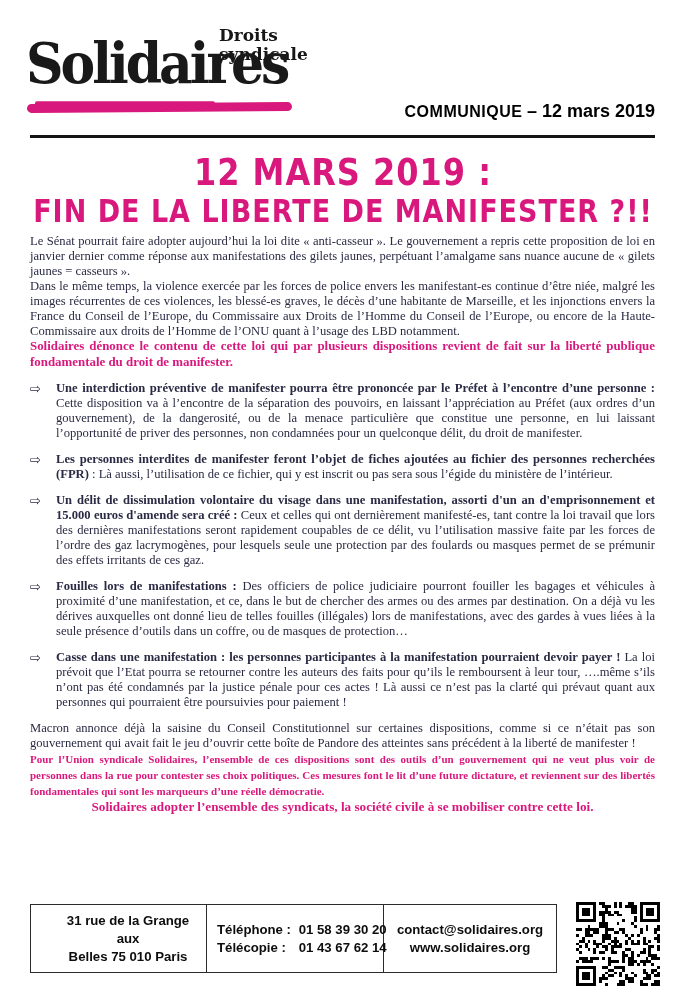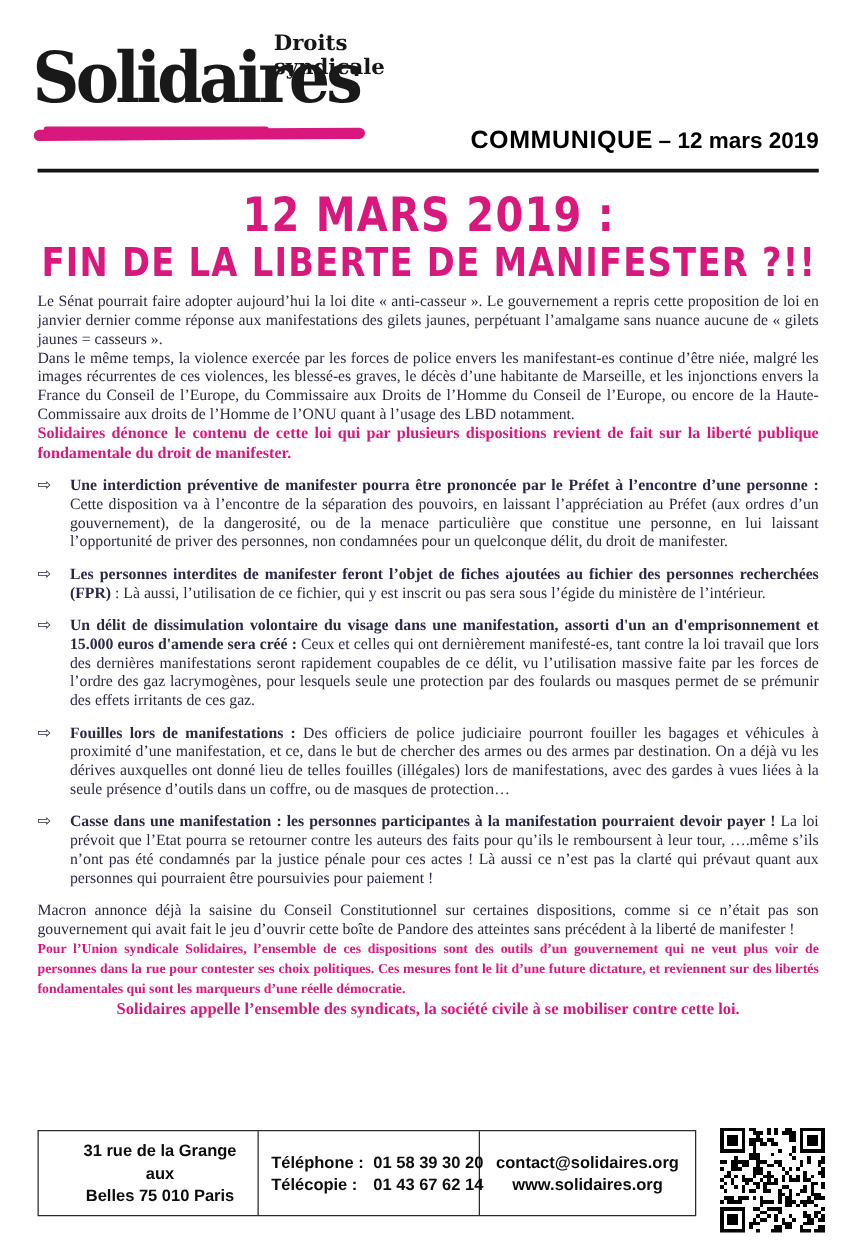--- a/index.html
+++ b/index.html
@@ -38,21 +38,21 @@
   }
   .logo-stroke:after{
     content:"";position:absolute;left:8px;top:-2px;width:180px;height:4px;
     background:var(--pink);border-radius:3px;transform:rotate(.4deg);
   }
   .communique{
     position:absolute;right:31px;top:101px;
     font-family:"Liberation Sans", sans-serif;font-weight:bold;
     color:#000;white-space:nowrap;
   }
-  .comm-main{font-size:20px;letter-spacing:.5px;}
+  .comm-main{font-size:16px;letter-spacing:.5px;}
   .comm-date{font-size:18px;}
   .header-rule{
     position:absolute;left:30px;right:31px;top:135px;height:3px;
     background:#141414;
   }
   
   .title-block{text-align:center;margin-top:7px;}
   .title-line{
     font-family:"DejaVu Sans", sans-serif;
     font-weight:800;color:var(--pink);
@@ -161,21 +161,21 @@
         <span class="bullet-text"><b>Fouilles lors de manifestations :</b><span> Des officiers de police judiciaire pourront fouiller les bagages et véhicules à proximité d’une manifestation, et ce, dans le but de chercher des armes ou des armes par destination. On a déjà vu les dérives auxquelles ont donné lieu de telles fouilles (illégales) lors de manifestations, avec des gardes à vues liées à la seule présence d’outils dans un coffre, ou de masques de protection…</span></span>
       </div>
       <div class="bullet">
         <span class="bullet-marker">⇨</span>
         <span class="bullet-text"><b>Casse dans une manifestation : les personnes participantes à la manifestation pourraient devoir payer !</b><span> La loi prévoit que l’Etat pourra se retourner contre les auteurs des faits pour qu’ils le remboursent à leur tour, ….même s’ils n’ont pas été condamnés par la justice pénale pour ces actes ! Là aussi ce n’est pas la clarté qui prévaut quant aux personnes qui pourraient être poursuivies pour paiement !</span></span>
       </div>
     </div>
 
     <p class="closing">Macron annonce déjà la saisine du Conseil Constitutionnel sur certaines dispositions, comme si ce n’était pas son gouvernement qui avait fait le jeu d’ouvrir cette boîte de Pandore des atteintes sans précédent à la liberté de manifester !</p>
     <p class="pink-outro">Pour l’Union syndicale Solidaires, l’ensemble de ces dispositions sont des outils d’un gouvernement qui ne veut plus voir de personnes dans la rue pour contester ses choix politiques. Ces mesures font le lit d’une future dictature, et reviennent sur des libertés fondamentales qui sont les marqueurs d’une réelle démocratie.</p>
-    <p class="cta">Solidaires appelle l’ensemble des syndicats, la société civile à se mobiliser contre cette loi.</p>
+    <p class="cta">Solidaires adopter l’ensemble des syndicats, la société civile à se mobiliser contre cette loi.</p>
   </div>
 
   <div class="footer">
     <div class="contact-table">
       <div class="contact-cell cell-address">
         <div>31 rue de la Grange aux</div>
         <div>Belles 75 010 Paris</div>
       </div>
       <div class="contact-cell cell-phone">
         <div class="phone-row"><span class="phone-label">Téléphone :</span> <span>01 58 39 30 20</span></div>

